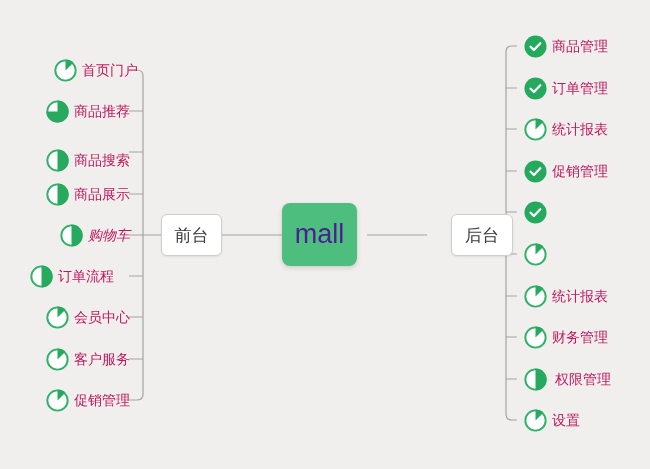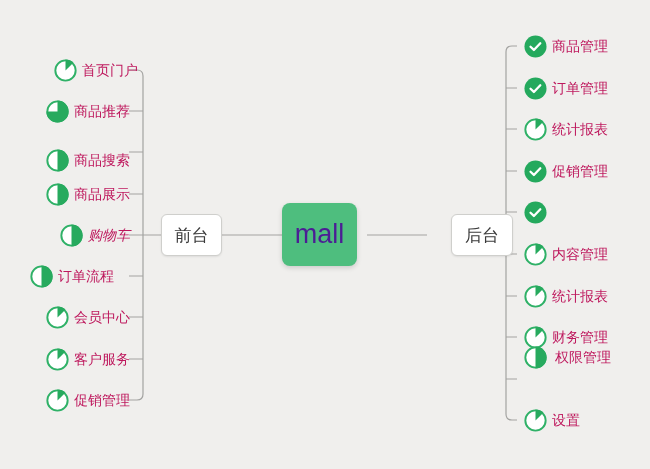--- a/index.html
+++ b/index.html
@@ -169,41 +169,40 @@
           </svg>
         </span>
   </div>
       <div class="leaf" style="top: 242px; left: 524px;">
     <span class="leaf-icon">
           <svg width="23" height="23" viewBox="0 0 24 24">
             <circle cx="12" cy="12" r="10.6" fill="#fff" stroke="#2fb167" stroke-width="2"></circle>
             <path d="M12 12 L12 0.4 A11.6 11.6 0 0 1 20.20 3.80 Z" fill="#27aa5e"></path>
           </svg>
         </span>
-    <span class="leaf-label">内容管理</span>
   </div>
       <div class="leaf" style="top: 284px; left: 524px;">
     <span class="leaf-icon">
           <svg width="23" height="23" viewBox="0 0 24 24">
             <circle cx="12" cy="12" r="10.6" fill="#fff" stroke="#2fb167" stroke-width="2"></circle>
             <path d="M12 12 L12 0.4 A11.6 11.6 0 0 1 20.20 3.80 Z" fill="#27aa5e"></path>
           </svg>
         </span>
     <span class="leaf-label">统计报表</span>
   </div>
       <div class="leaf" style="top: 325px; left: 524px;">
     <span class="leaf-icon">
           <svg width="23" height="23" viewBox="0 0 24 24">
             <circle cx="12" cy="12" r="10.6" fill="#fff" stroke="#2fb167" stroke-width="2"></circle>
             <path d="M12 12 L12 0.4 A11.6 11.6 0 0 1 20.20 3.80 Z" fill="#27aa5e"></path>
           </svg>
         </span>
     <span class="leaf-label">财务管理</span>
   </div>
-      <div class="leaf" style="top: 345px; left: 524px; gap: 8px;">
+      <div class="leaf" style="top: 367px; left: 524px; gap: 8px;">
     <span class="leaf-icon">
           <svg width="23" height="23" viewBox="0 0 24 24">
             <circle cx="12" cy="12" r="10.6" fill="#fff" stroke="#2fb167" stroke-width="2"></circle>
             <path d="M12 12 L12 0.4 A11.6 11.6 0 0 1 12.00 23.60 Z" fill="#27aa5e"></path>
           </svg>
         </span>
     <span class="leaf-label">权限管理</span>
   </div>
       <div class="leaf" style="top: 408px; left: 524px;">
     <span class="leaf-icon">

